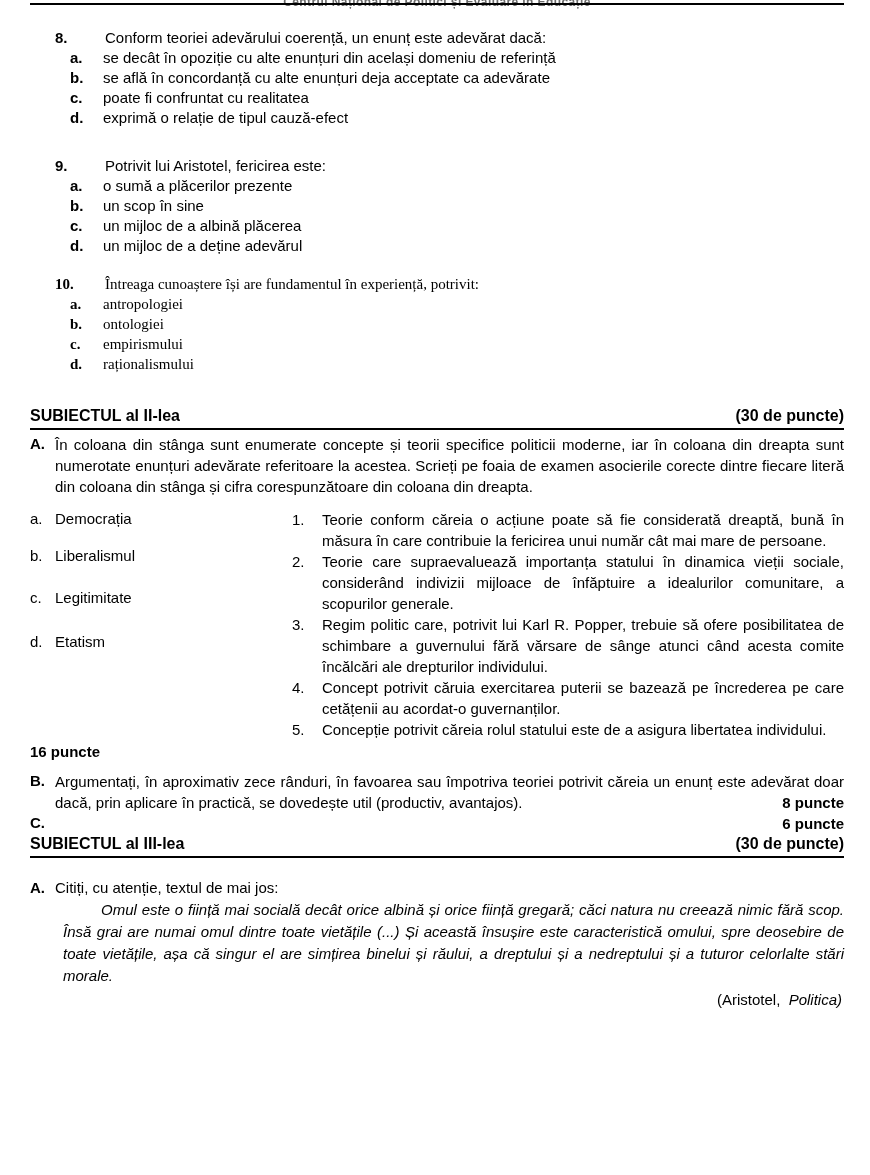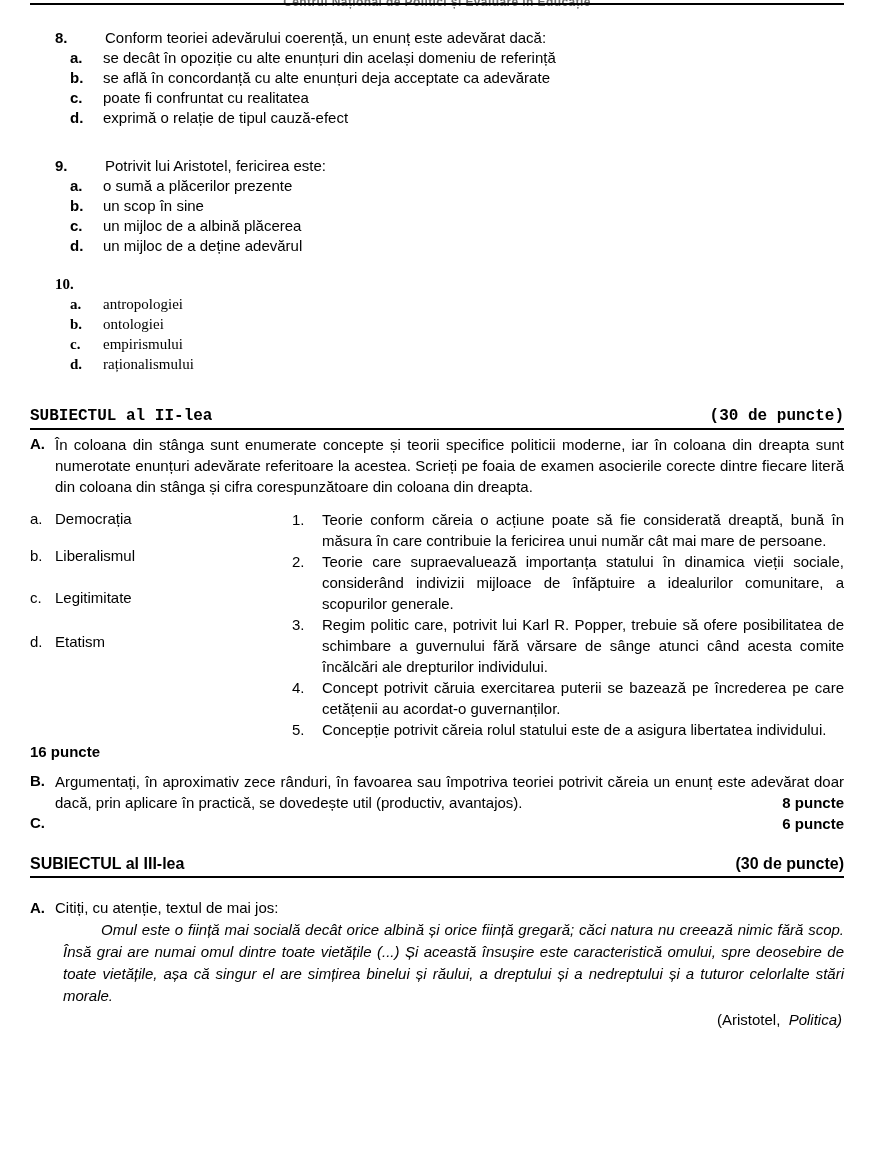--- a/index.html
+++ b/index.html
@@ -27,22 +27,22 @@
   .opt-row { display:flex; }
   .opt-letter { flex:0 0 33px; margin-left:40px; font-weight:bold; }
   .opt-text { flex:1; }
 
   
   .subj-row {
     display:flex; justify-content:space-between; align-items:flex-end;
     font-weight:bold; font-size:16px;
     border-bottom:2px solid #000; padding-bottom:2px;
   }
-  .subj2 { margin-top:32px;font-family:Liberation Mono, monospace; }
-  .subj3 { margin-top:20px; }
+  .subj2 { margin-top:32px; }
+  .subj3 { }
 
   
   .part { display:flex; }
   .part-marker { flex:0 0 25px; font-weight:bold; }
   .part-text { flex:1; text-align:justify; line-height:21px; }
   .part-a2 { margin-top:4px; }
   .part-b  { margin-top:9px; }
   .pts-inline { float:right; font-weight:bold;margin-left:44px; }
 
   
@@ -118,20 +118,21 @@
     </div>
     <div class="opt-row">
       <span class="opt-letter">d.</span>
       <span class="opt-text">un mijloc de a deține adevărul</span>
     </div>
   </div>
 
   <div class="question q10">
     <div class="q-row">
       <span class="q-num">10.</span>
+      <span class="q-text">Întreaga cunoaștere își are fundamentul în experiență, potrivit:</span>
     </div>
     <div class="opt-row">
       <span class="opt-letter">a.</span>
       <span class="opt-text">antropologiei</span>
     </div>
     <div class="opt-row">
       <span class="opt-letter">b.</span>
       <span class="opt-text">ontologiei</span>
     </div>
     <div class="opt-row">

